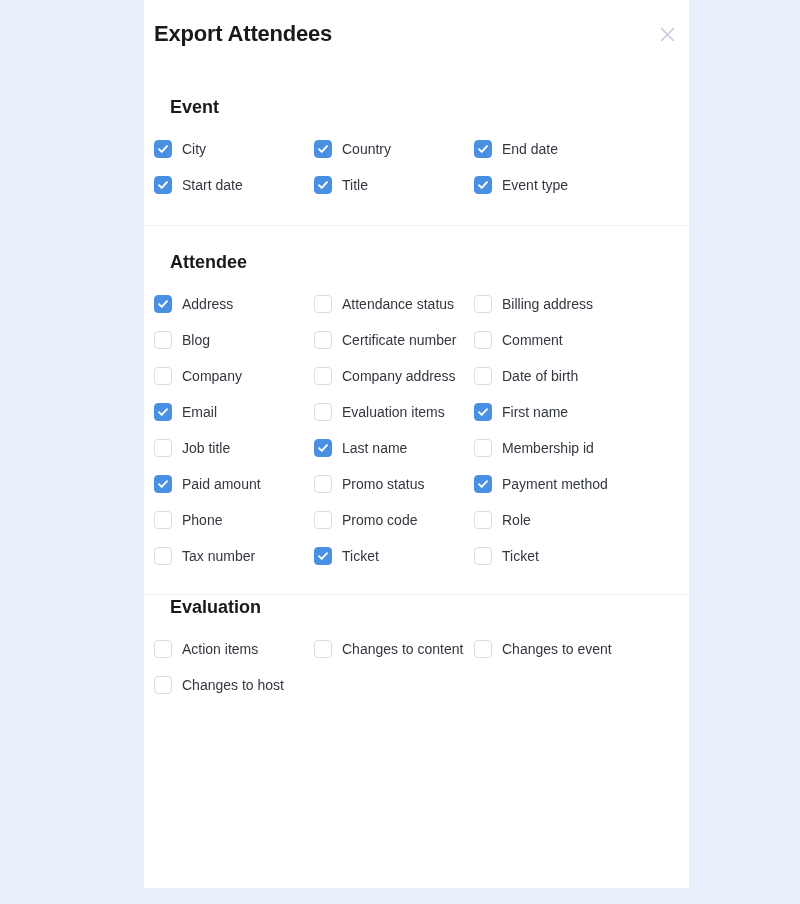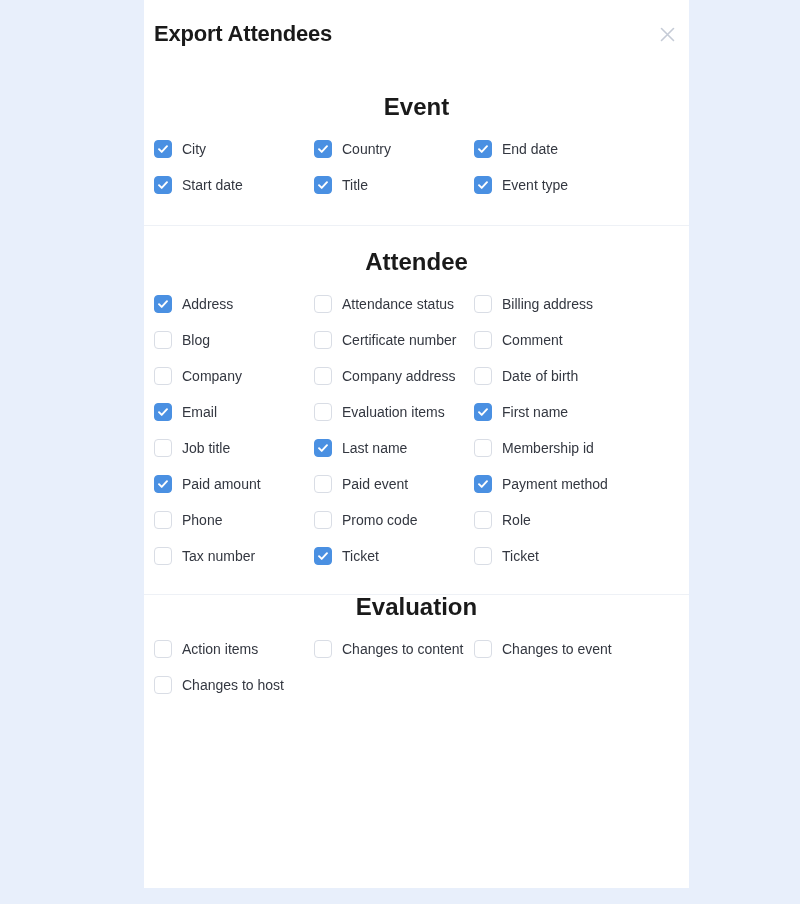--- a/index.html
+++ b/index.html
@@ -62,26 +62,25 @@
   .section.sec-attendee{ padding-top: 24px; padding-bottom: 20px; }
 
   .divider {
     height: 1px;
     background: #eef1f6;
     margin: 0 0 0 0;
     width: 100%;
   }
 
   .section-title {
-    font-size: 24px;
+    font-size: 18px;
     font-weight: 600;
     color: #1a1a1a;
-    margin: 0 0 12px 0;
+    margin: 0 0 12px 16px;
     line-height: 24px;
-    text-align: center;
   }
 
   .grid {
     display: flex;
     flex-wrap: wrap;
     align-content: flex-start;
   }
   .cb-item {
     width: 160px;
     display: flex;
@@ -269,21 +268,21 @@
             <label class="cb-item">
               <span class="cb-box checked">
                 <svg width="12" height="12" viewBox="0 0 12 12" aria-hidden="true">
                   <path d="M2 6.2 L4.7 8.9 L10 3.2" fill="none" stroke="#ffffff" stroke-width="1.9" stroke-linecap="round" stroke-linejoin="round"></path>
                 </svg>
               </span>
               <span class="cb-label">Paid amount</span>
             </label>
             <label class="cb-item">
               <span class="cb-box"></span>
-              <span class="cb-label">Paid event</span>
+              <span class="cb-label">Promo status</span>
             </label>
             <label class="cb-item">
               <span class="cb-box checked">
                 <svg width="12" height="12" viewBox="0 0 12 12" aria-hidden="true">
                   <path d="M2 6.2 L4.7 8.9 L10 3.2" fill="none" stroke="#ffffff" stroke-width="1.9" stroke-linecap="round" stroke-linejoin="round"></path>
                 </svg>
               </span>
               <span class="cb-label">Payment method</span>
             </label>
             <label class="cb-item">

